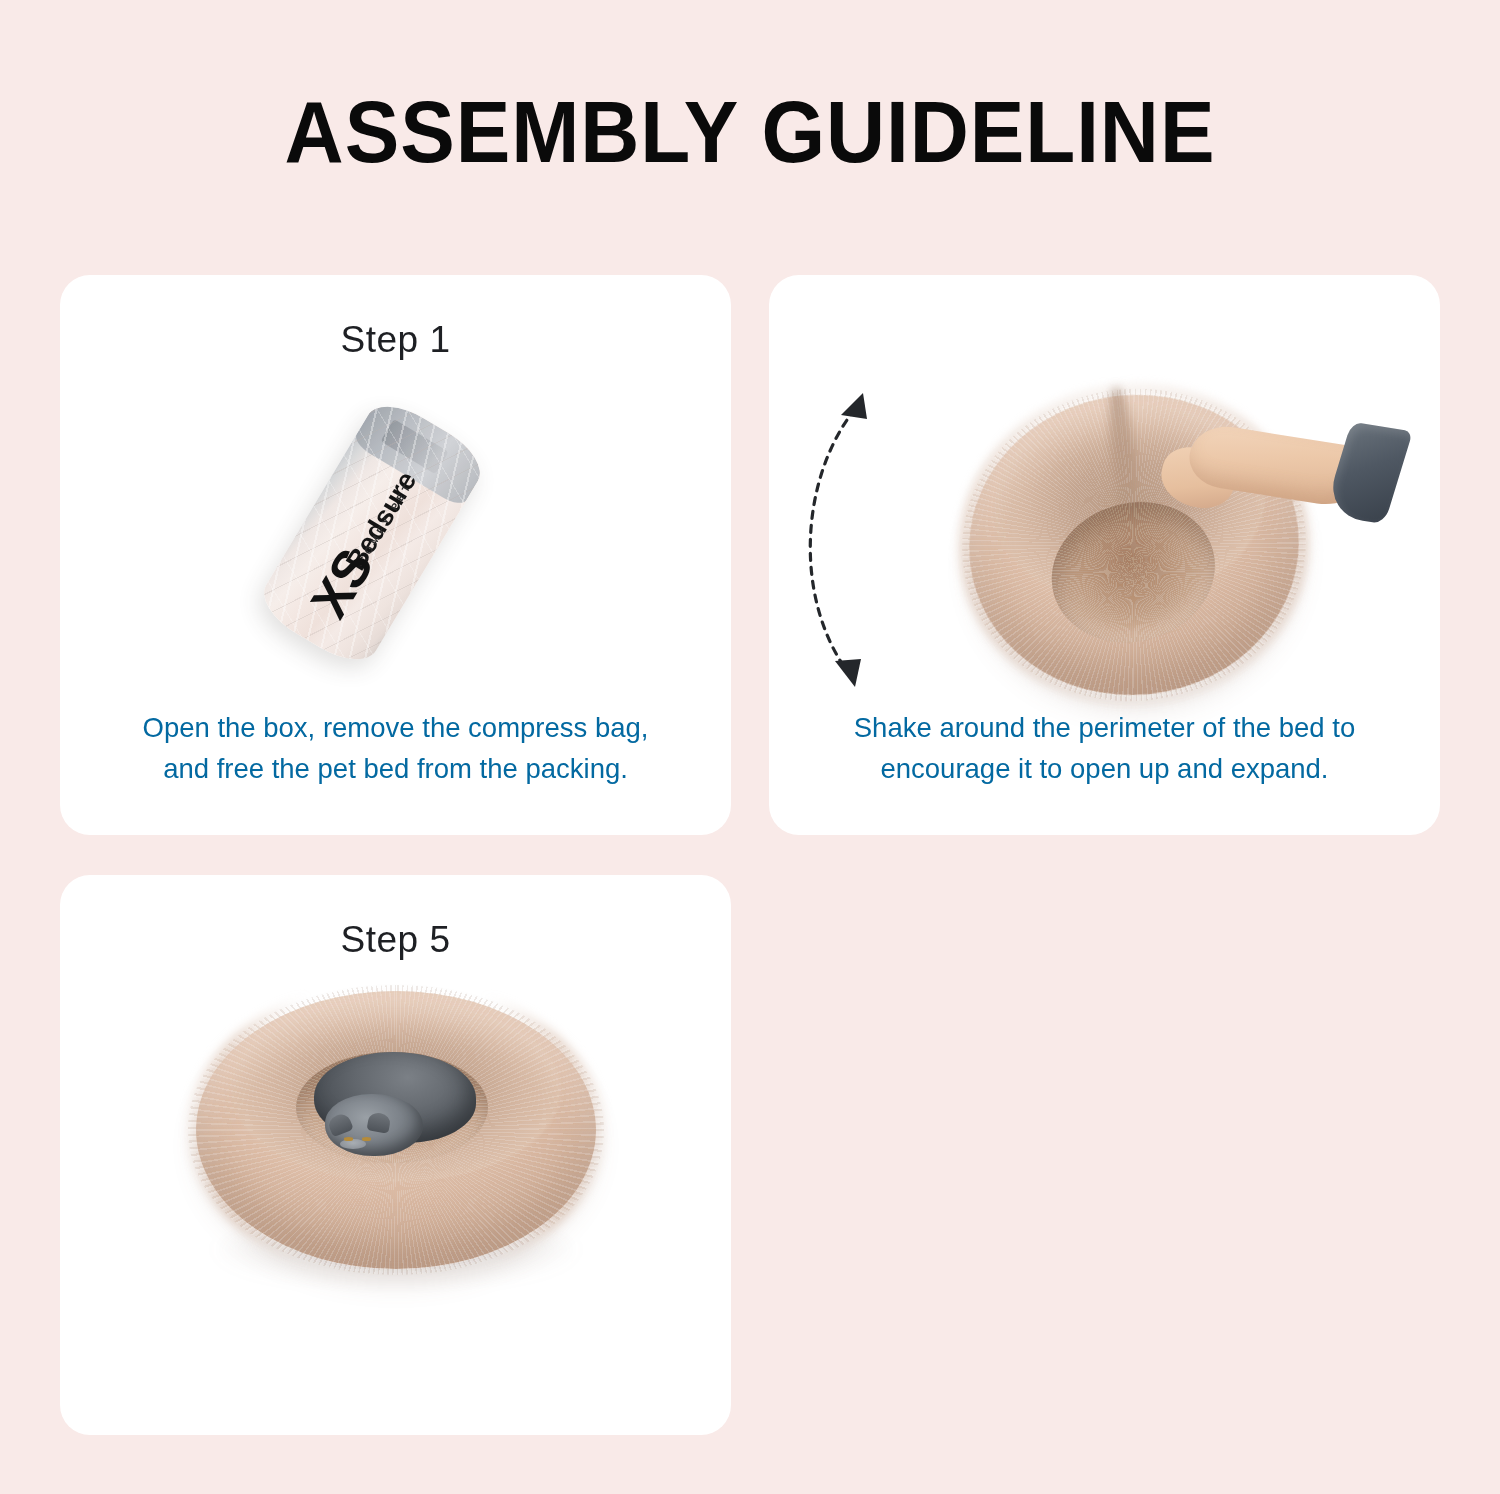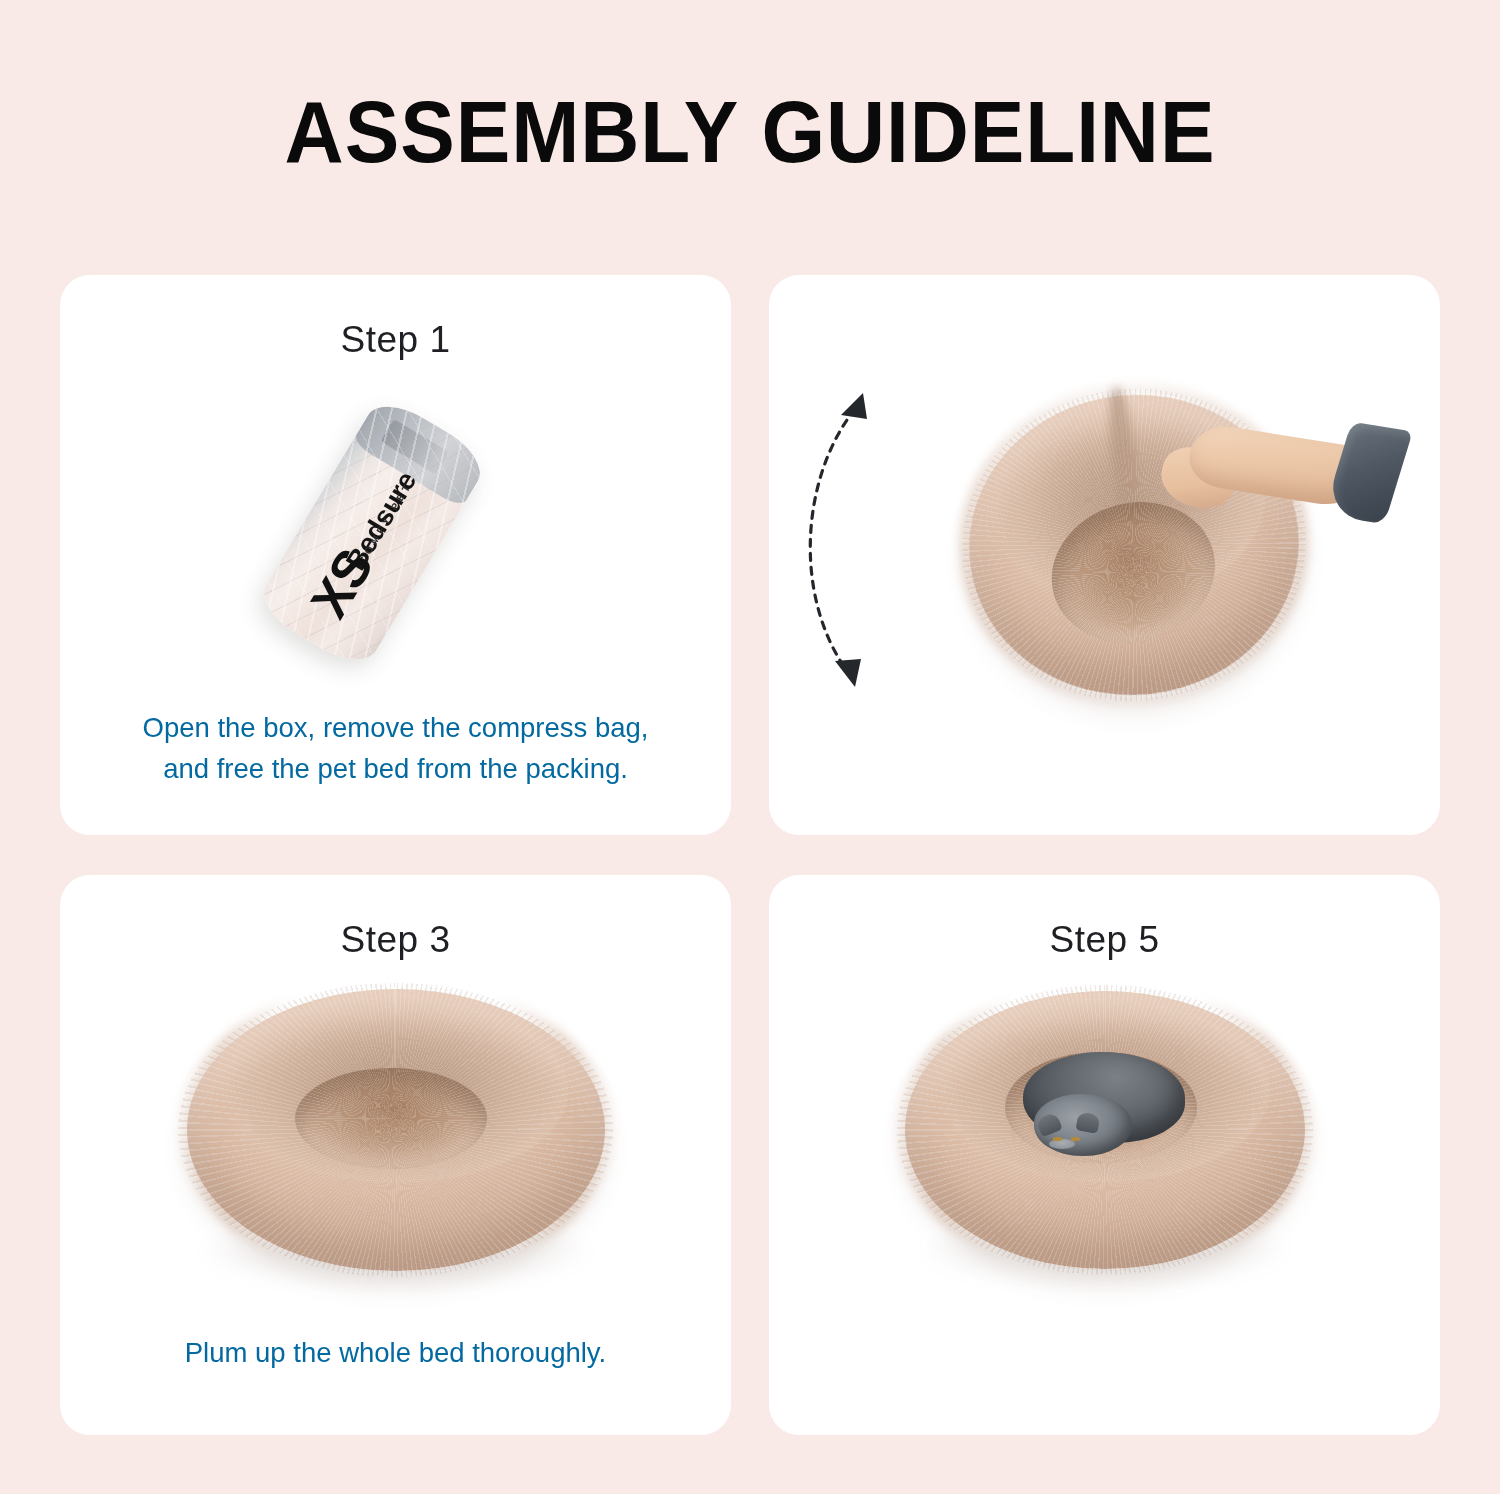--- a/index.html
+++ b/index.html
@@ -479,41 +479,26 @@
         </div>
 
         <div class="arm">
           <div class="hand"></div>
           <div class="forearm"></div>
           <div class="sleeve"></div>
         </div>
 
       </div>
 
-    </div>
-
-    <div class="card">
-      <div class="step-title">Step 3</div>
-
-      <div class="art">
-        <div class="bed s3-bed">
-          <div class="bed-shadow s3-shadow"></div>
-          <div class="bed-edge"></div>
-          <div class="bed-body"></div>
-          <div class="bed-fuzz"></div>
-          <div class="bed-hole s3-hole">
-            <div class="bed-hole-fuzz"></div>
-          </div>
-        </div>
-      </div>
-
-      <div class="caption single">
-        <div>Plum up the whole bed thoroughly.</div>
+      <div class="caption">
+        <div>Shake around the perimeter of the bed to</div>
+        <div>encourage it to open up and expand.</div>
       </div>
     </div>
+
 
     <div class="card">
       <div class="step-title">Step 5</div>
 
       <div class="art">
         <div class="bed s4-bed">
           <div class="bed-shadow s4-shadow"></div>
           <div class="bed-edge"></div>
           <div class="bed-body"></div>
           <div class="bed-fuzz"></div>

